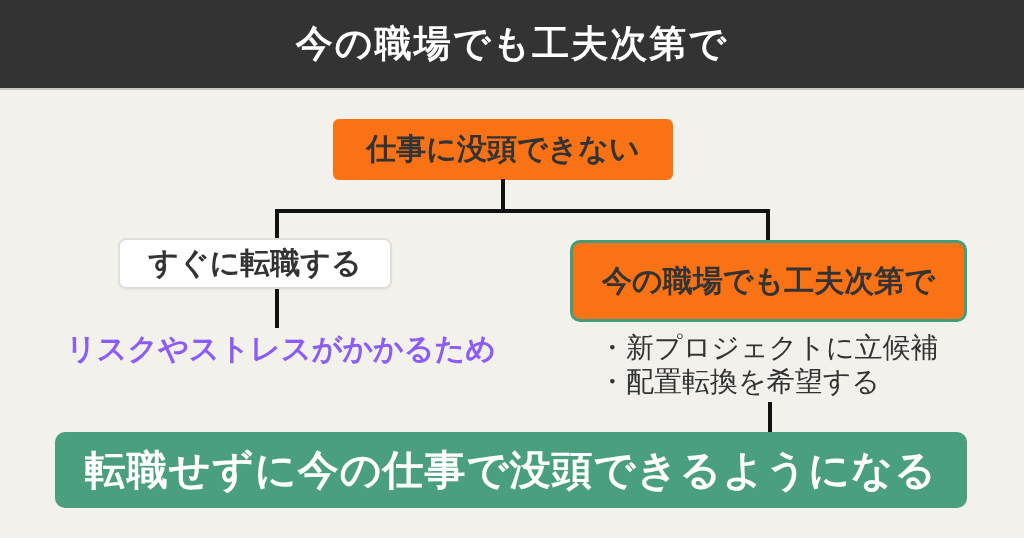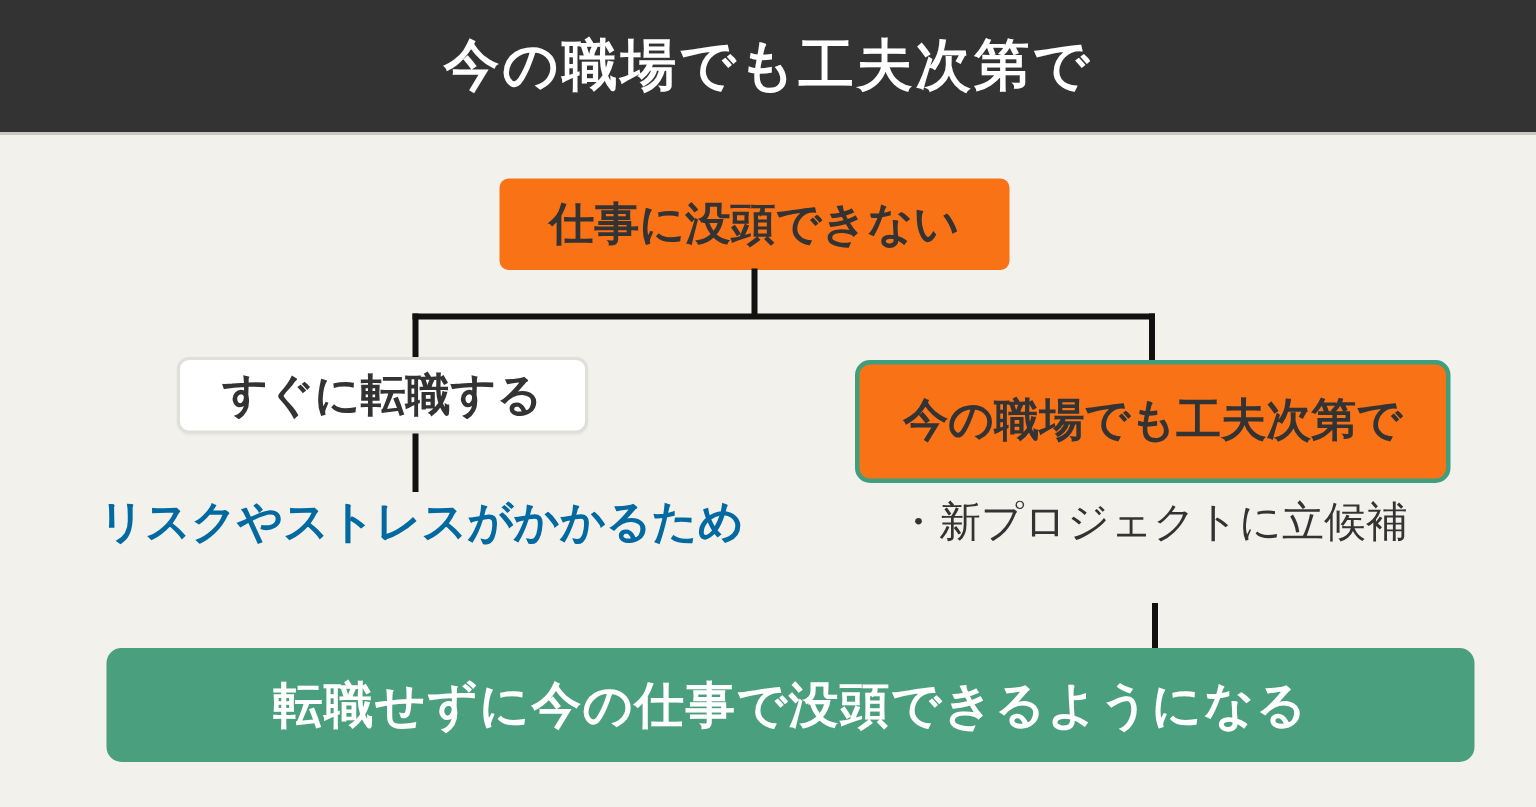--- a/index.html
+++ b/index.html
@@ -74,41 +74,40 @@
   .line-drop-right  { left: 766px; top: 209px; width: 4px;   height: 33px; }
   .line-stem-left   { left: 275px; top: 289px; width: 4px;   height: 39px; }
   .line-stem-right  { left: 768px; top: 402px; width: 4px;   height: 30px; }
   .note-left {
     position: absolute;
     left: 28px; top: 330px;
     width: 506px;
     text-align: center;
     font-size: 30px;
     font-weight: bold;
-    color: #0369a1;
+    color: #8b5cf6;
     line-height: 37px;
   }
   .bullets {
     position: absolute;
     left: 598px; top: 331px;
     font-size: 28px;
     font-weight: normal;
     color: #333333;
     line-height: 34px;
     text-align: left;
   }
   .conclusion {
     left: 55px; top: 432px;
     width: 912px; height: 76px;
     background: #4a9f7e;
     border-radius: 10px;
     color: #ffffff;
-    font-size: 33px;
+    font-size: 41px;
     letter-spacing: 1px;
-    margin-left: 16px;
   }
 </style>
 </head>
 <body>
 
 <div class="banner">
   <span>今の職場でも工夫次第で</span>
 </div>
 
 <div class="box node-root">
@@ -129,19 +128,20 @@
 <div class="note-left">
   <div>リスクやストレスがかかるため</div>
 </div>
 
 <div class="box node-right">
   <div>今の職場でも工夫次第で</div>
 </div>
 
 <div class="bullets">
   <div>・新プロジェクトに立候補</div>
+  <div>・配置転換を希望する</div>
 </div>
 
 <div class="line line-stem-right"></div>
 
 <div class="box conclusion">
   <span>転職せずに今の仕事で没頭できるようになる</span>
 </div>
 
 </body></html>

